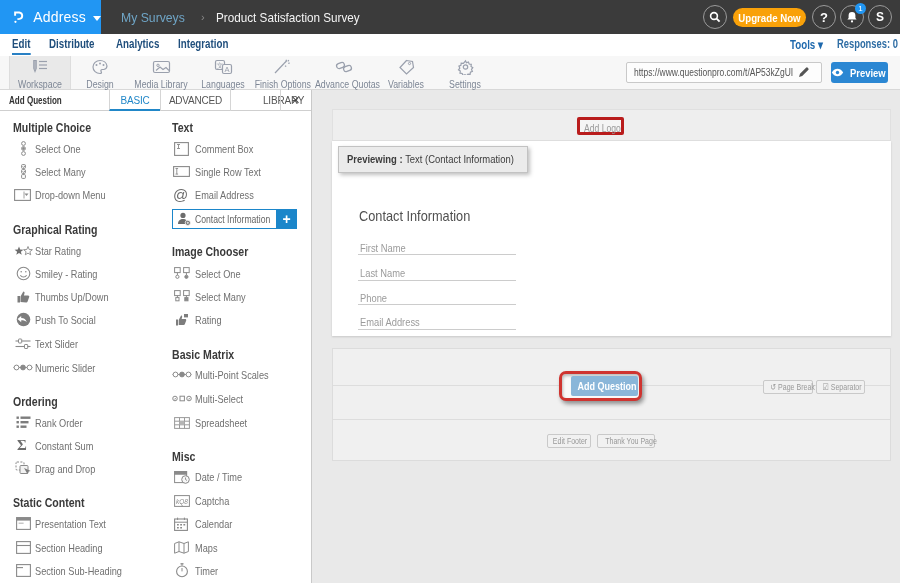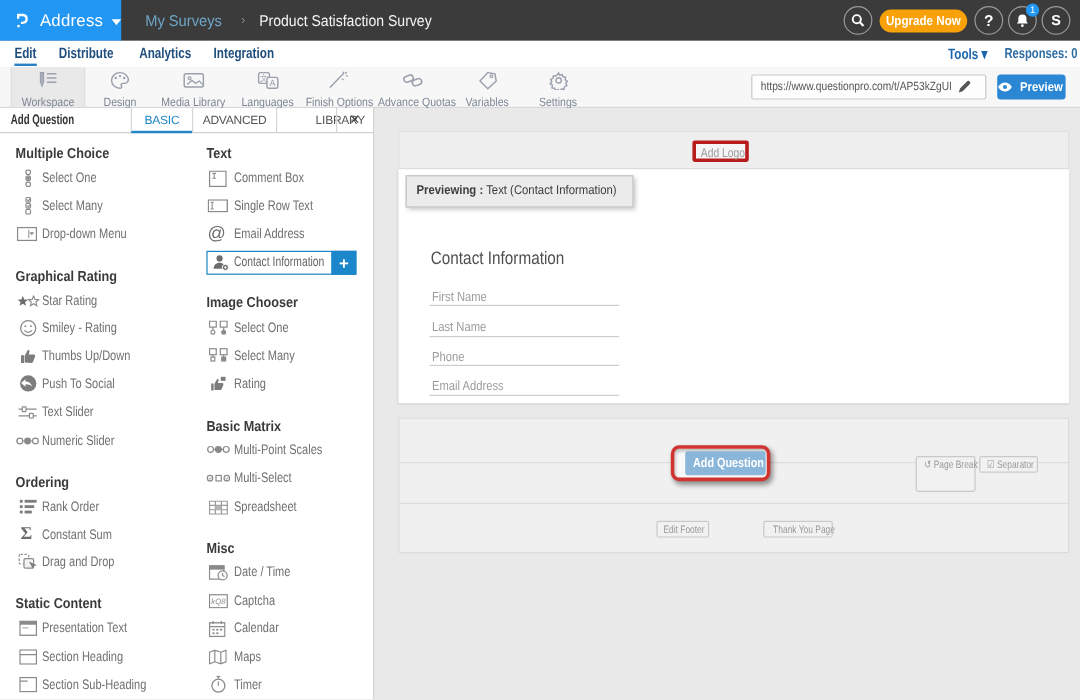--- a/index.html
+++ b/index.html
@@ -72,24 +72,24 @@
 #cihead { position:absolute; left:47px; top:117px; font-size:15px; color:#4f4f4f; transform:scaleX(0.85); transform-origin:0 50%; white-space:nowrap; }
 .flabel { position:absolute; left:48px; font-size:11px; color:#9b9b9b; transform:scaleX(0.85); transform-origin:0 50%; white-space:nowrap; }
 .fline { position:absolute; left:46px; width:158px; border-top:1px solid #ccc; }
 #graycard { position:absolute; left:20px; top:258px; width:559px; height:113px; background:#f0f0f0; border:1px solid #dcdcdc; }
 .hline { position:absolute; left:0px; width:557px; border-top:1px solid #ddd; }
 #redring { position:absolute; left:226px; top:22px; width:83px; height:30px; border:3.5px solid #cf3430; border-radius:7px; background:#f9f9f9; box-shadow:2px 3px 4px rgba(0,0,0,0.4), inset 1px 2px 3px rgba(0,0,0,0.25); }
 #addqbtn { position:absolute; left:238px; top:27px; width:67px; height:20px; background:#8ab6d9; border-radius:2px; color:#fff; font-size:11px; font-weight:bold; text-align:center; line-height:20px; white-space:nowrap; }
 #addqbtn span { display:inline-block; transform:scaleX(0.82); }
 .sbtn { position:absolute; background:#f1f1f1; border:1px solid #c9c9c9; border-radius:2px; color:#999; font-size:9px; text-align:center; white-space:nowrap; }
 .sbtn span { display:inline-block; transform:scaleX(0.78); transform-origin:50% 50%; }
-#pgbrk { left:430px; top:31px; width:50px; height:30px; line-height:13px; }
+#pgbrk { left:430px; top:31px; width:50px; height:14px; line-height:13px; }
 #septr { left:483px; top:31px; width:49px; height:14px; line-height:13px; }
 #editftr { left:214px; top:85px; width:44px; height:14px; line-height:13px; }
-#typage { left:264px; top:85px; width:58px; height:14px; line-height:13px;margin-left:39px; }
+#typage { left:264px; top:85px; width:58px; height:14px; line-height:13px; }
 </style>
 </head>
 <body>
 
 <div id="topbar">
   <div id="logoblk">
     <svg class="plogo" width="17" height="20" viewBox="0 0 17 20">
       <path d="M3.2 8 V3.2 h6.3 a4.9 4.9 0 0 1 .4 9.7 l-3.2 .3" fill="none" stroke="#fff" stroke-width="2.9" stroke-linecap="butt"></path>
       <rect x="2" y="15.5" width="3.4" height="3.4" rx="1.7" fill="#fff"></rect>
     </svg>

